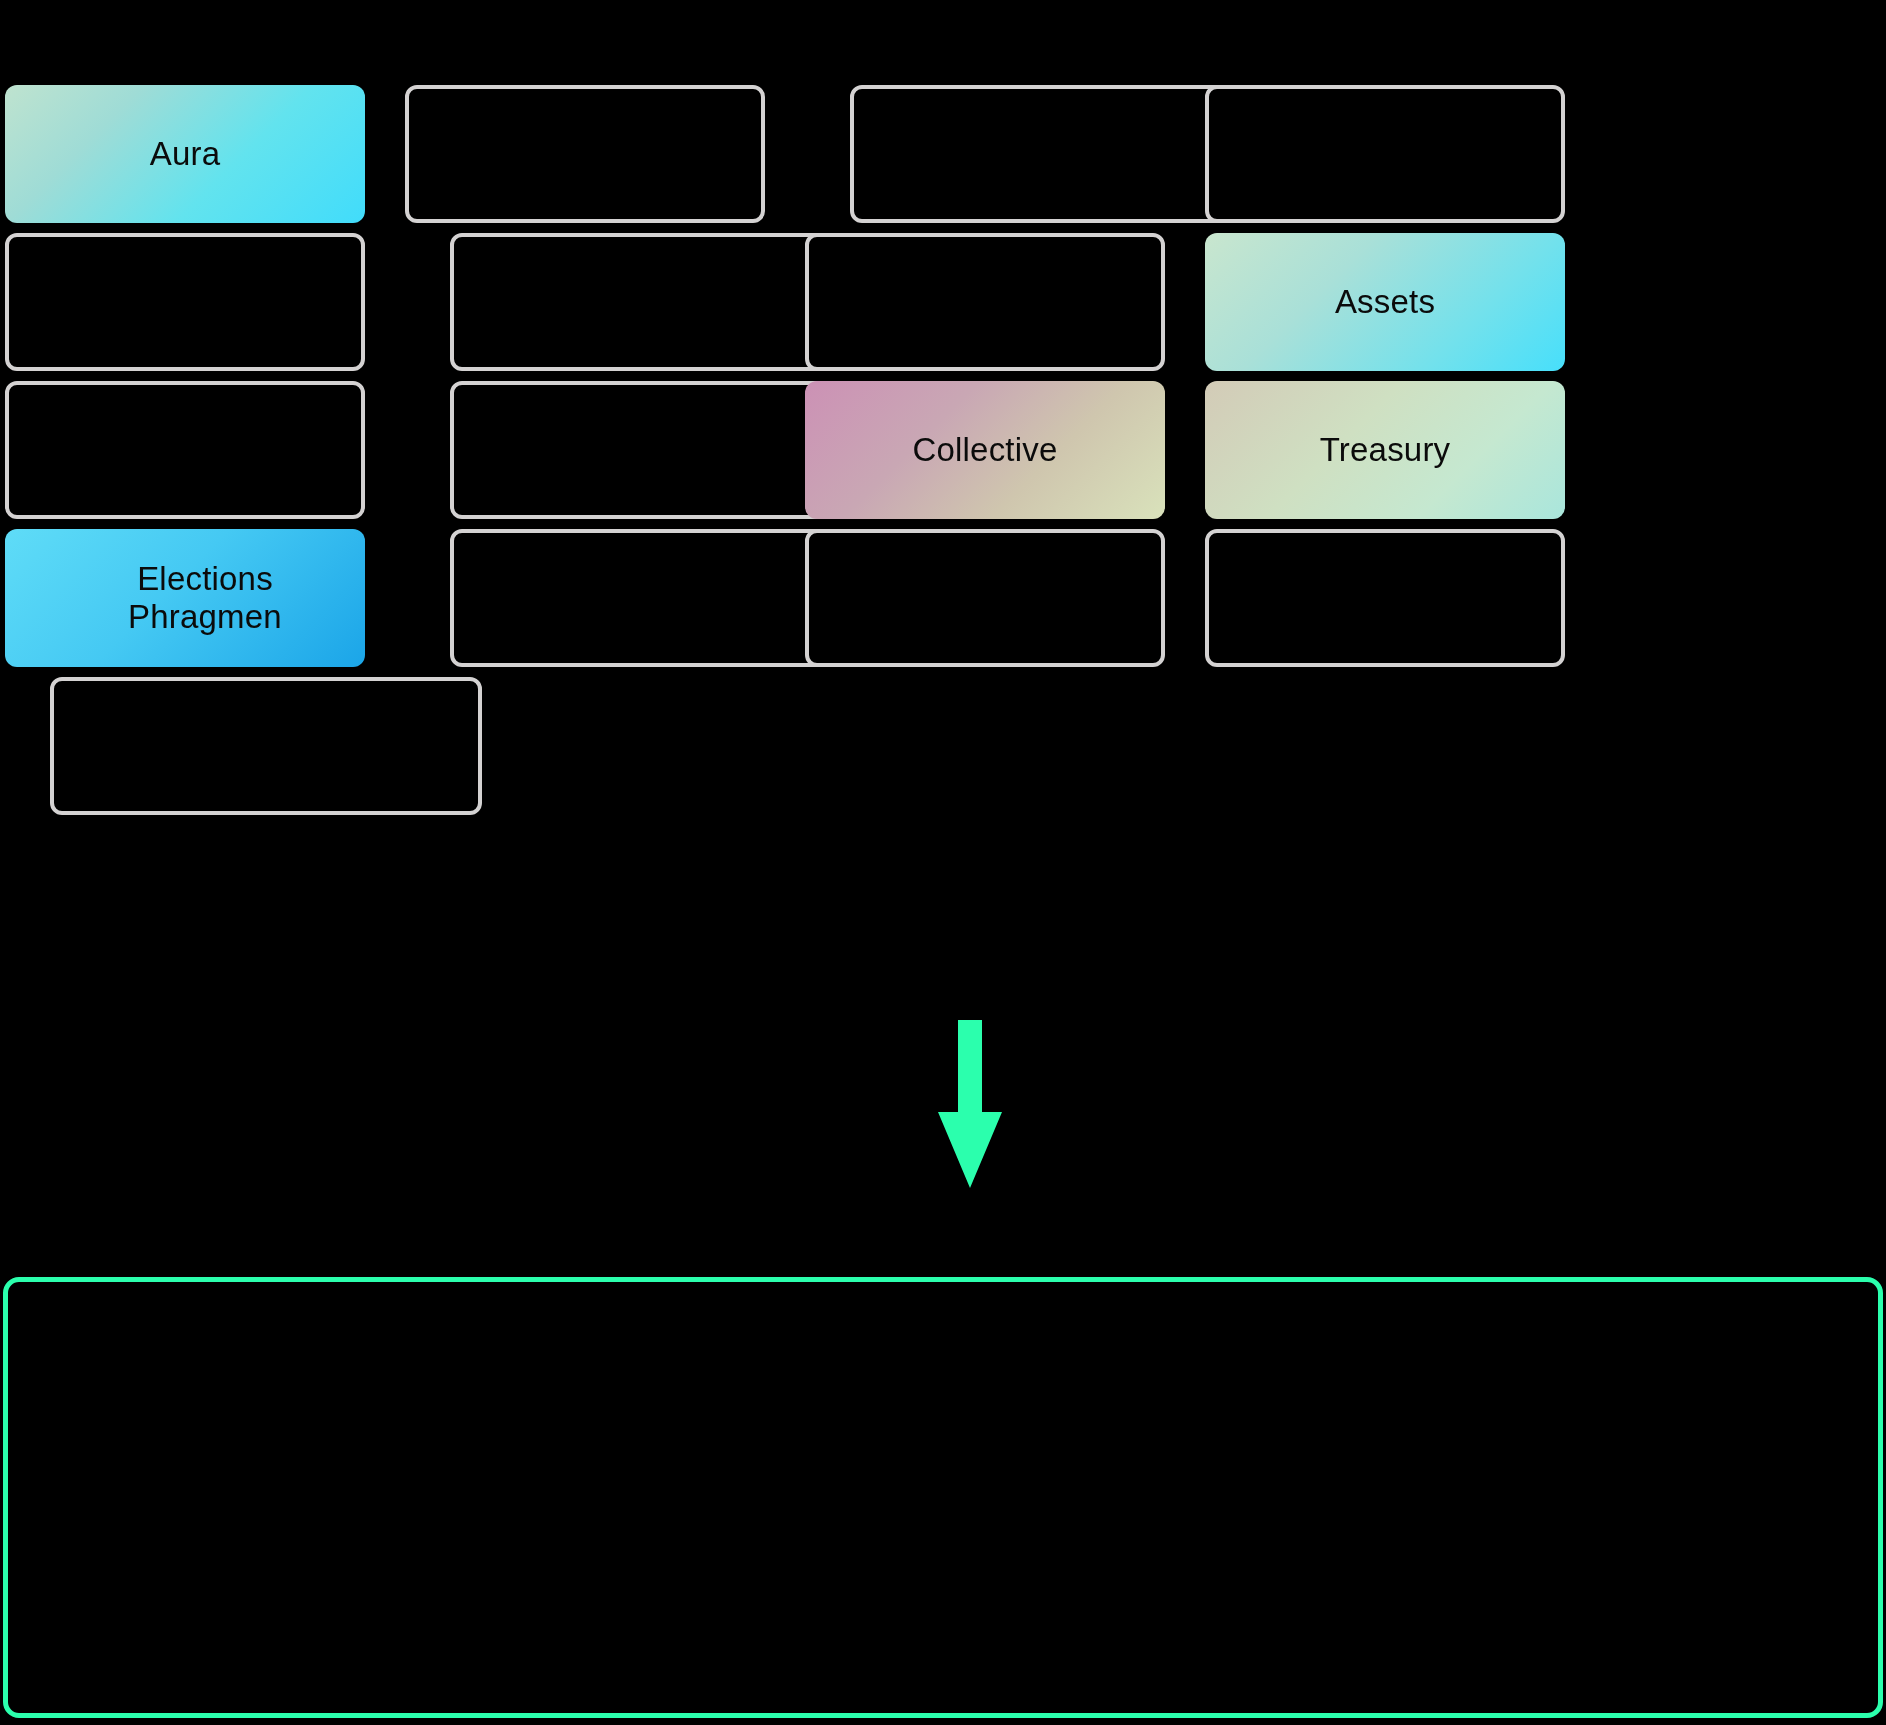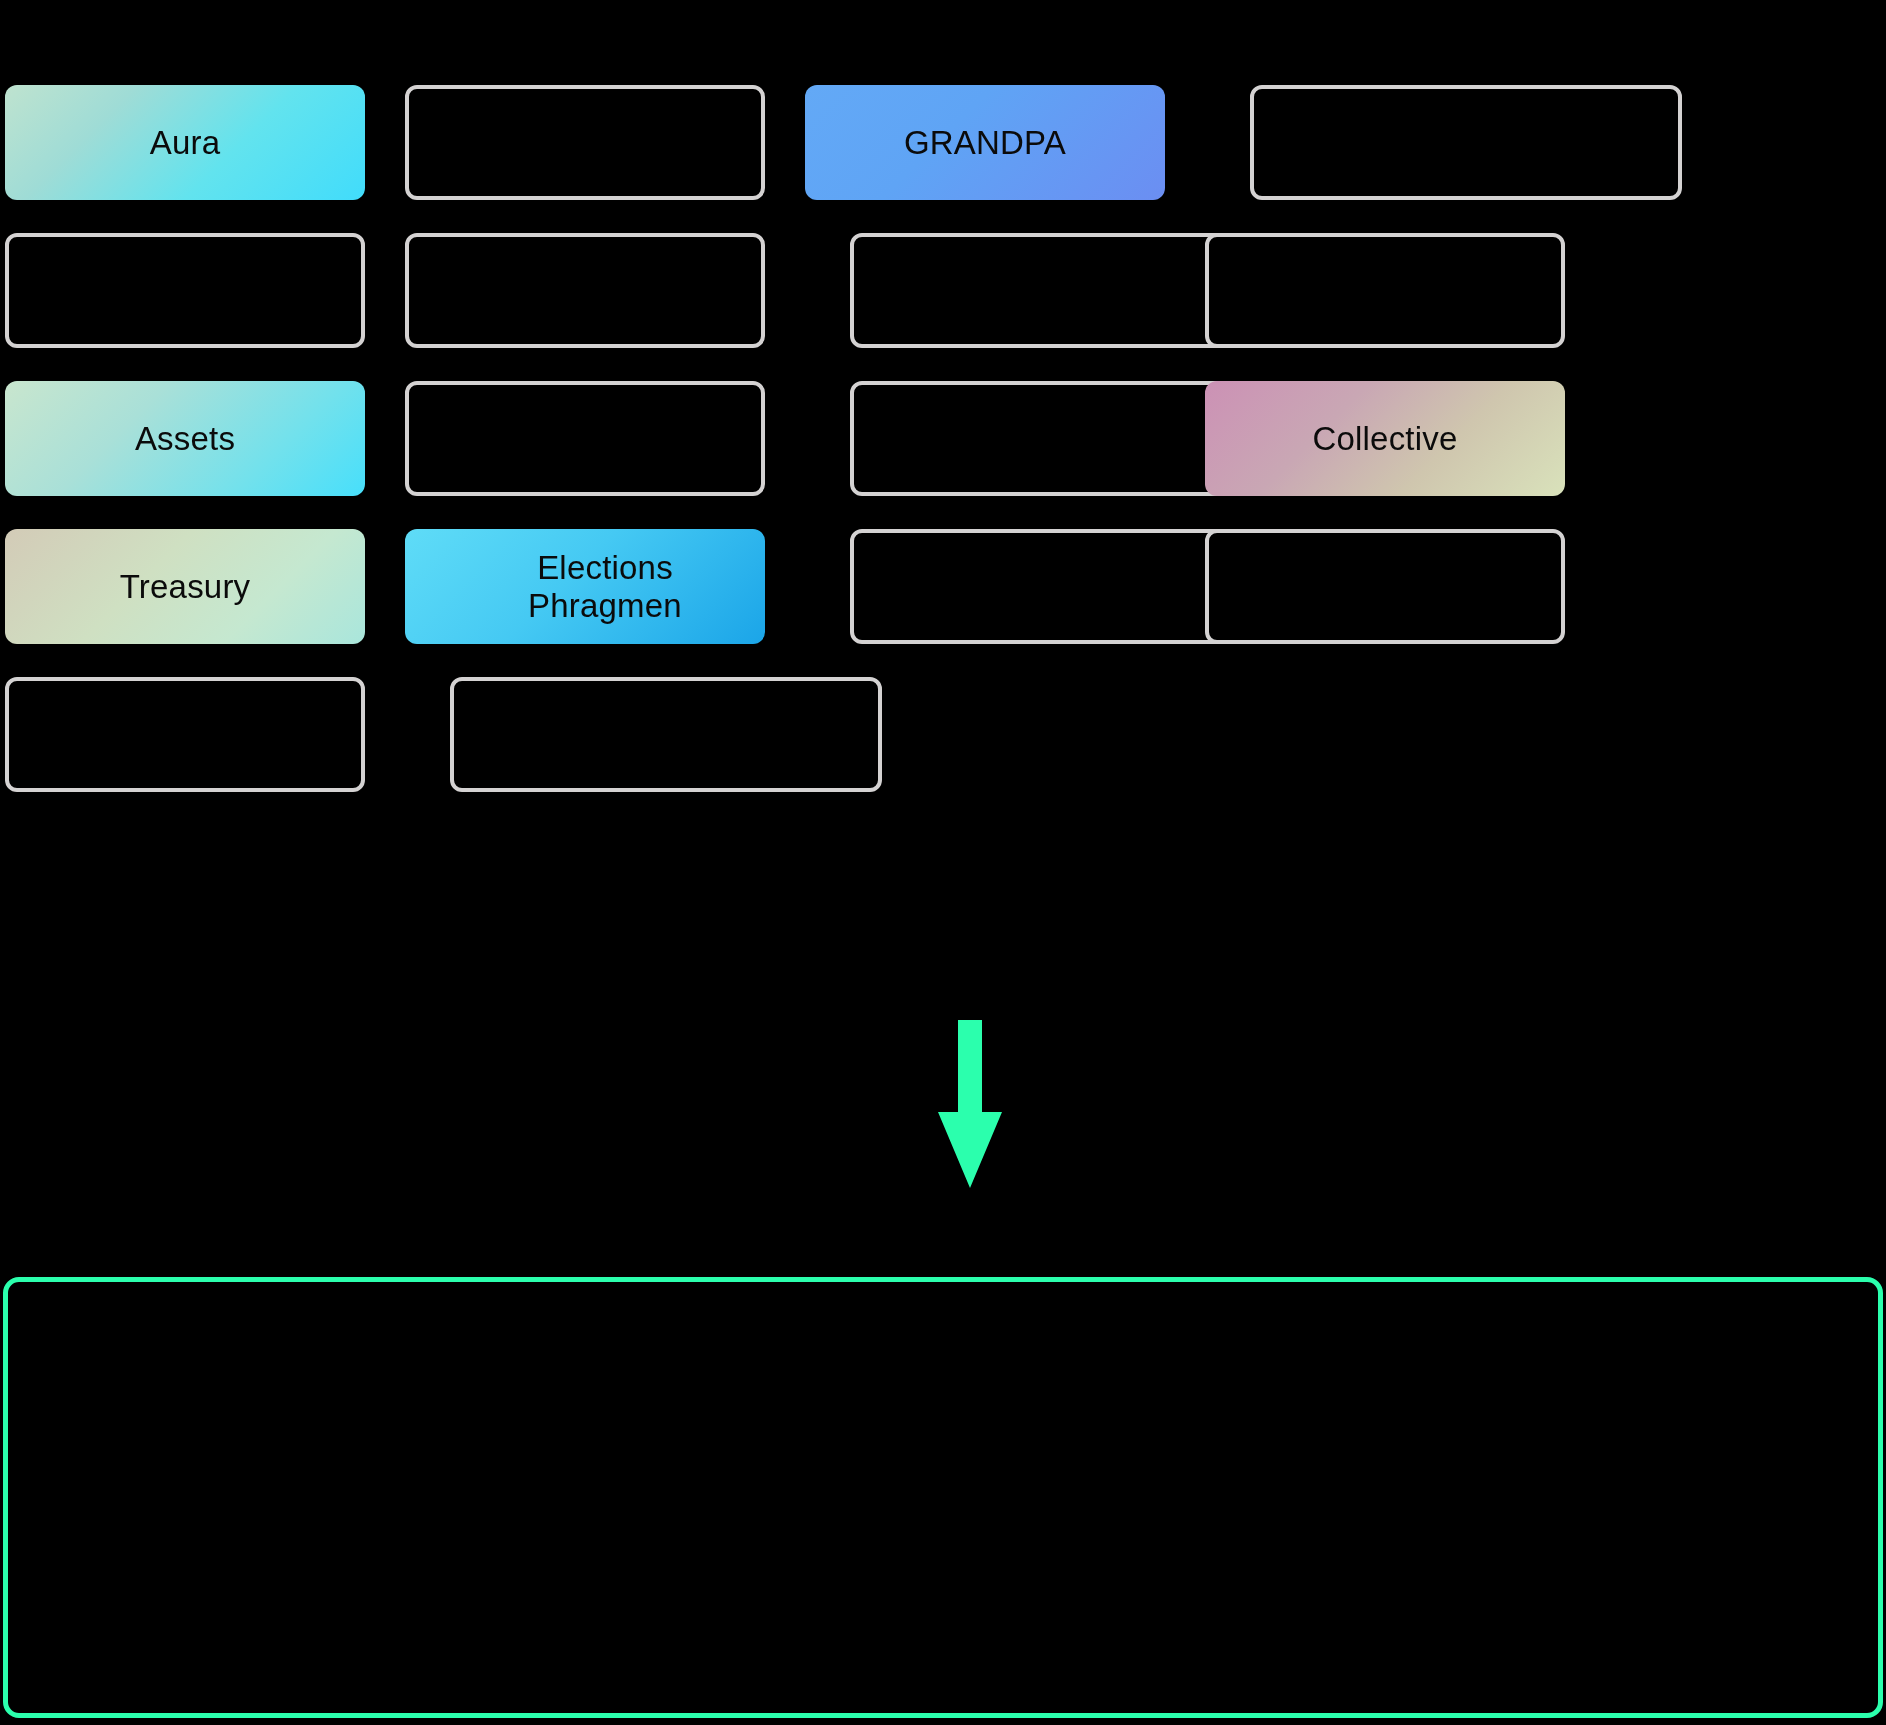--- a/index.html
+++ b/index.html
@@ -23,21 +23,21 @@
     top: 85px;
     width: 1877px;
     display: grid;
     grid-template-columns: repeat(4, 400px);
     grid-auto-rows: 111px;
     column-gap: 0px;
     row-gap: 37px;
   }
   #pallet-grid > .cell {
     width: 360px;
-    height: 115px;
+    height: 138px;
     box-sizing: border-box;
     border-radius: 12px;
     display: flex;
     align-items: center;
     justify-content: center;
     text-align: center;
   }
   
   #pallet-grid > .cell.col4 {
     width: 432px;
@@ -100,23 +100,20 @@
 </head>
 <body>
 
 <div id="pallet-grid">
     <div class="cell col1 filled grad-aura">
       <span class="label">Aura</span>
     </div>
     <div class="cell col2 empty">
       <span class="label"></span>
     </div>
-    <div class="cell col3 filled grad-grandpa">
-      <span class="label">GRANDPA</span>
-    </div>
     <div class="cell col4 empty">
       <span class="label"></span>
     </div>
     <div class="cell col1 empty">
       <span class="label"></span>
     </div>
     <div class="cell col2 empty">
       <span class="label"></span>
     </div>
     <div class="cell col4 empty">

